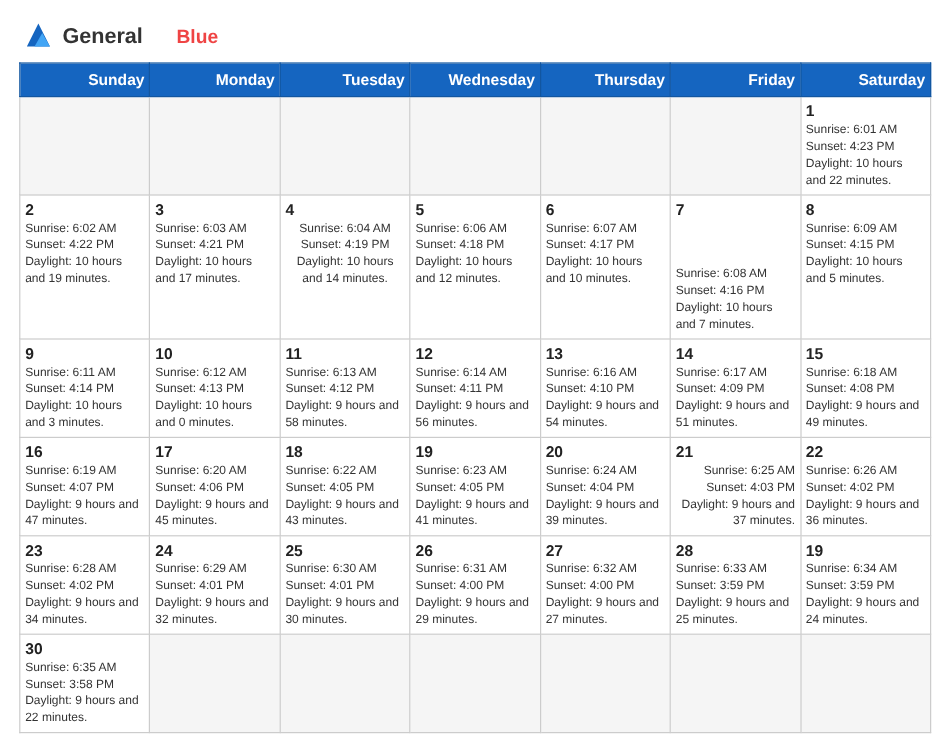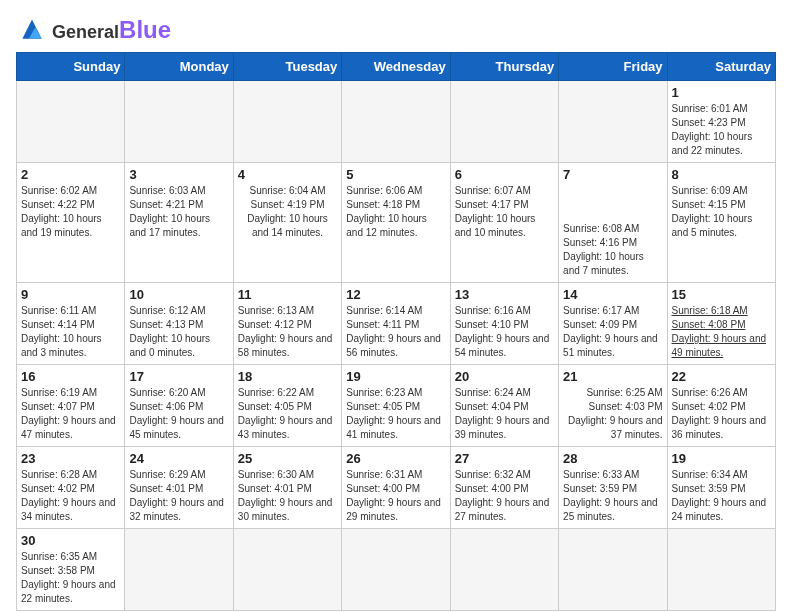--- a/index.html
+++ b/index.html
@@ -77,21 +77,21 @@
 </head>
 <body>
 
 <div class="header">
   <div class="logo">
     <svg class="logo-icon" viewBox="0 0 40 34" xmlns="http://www.w3.org/2000/svg">
       <polygon points="8,28 20,4 32,28" fill="#1565C0"></polygon>
       <polygon points="16,28 24,14 32,28" fill="#42A5F5"></polygon>
     </svg>
     <div>
-      <span style="color:#333;font-size:18px;font-weight:bold;">General</span><span style="color:#8b5cf6;font-size:24px;font-weight:bold;">Blue</span>
+      <span style="color:#333;font-size:18px;font-weight:bold;">General</span><span style="color:#ef4444;font-size:16px;font-weight:bold;margin-left:28px;">Blue</span>
     </div>
   </div>
   <div class="title-block">
     <div class="month-title"></div>
     <div class="subtitle"></div>
   </div>
 </div>
 
 <table class="calendar">
   <thead>
@@ -196,21 +196,21 @@
 Daylight: 9 hours and 54 minutes.</div>
         </td>
         <td>
           <span class="day-number">14</span>
           <div class="day-info" style="white-space: pre-line;">Sunrise: 6:17 AM
 Sunset: 4:09 PM
 Daylight: 9 hours and 51 minutes.</div>
         </td>
         <td>
           <span class="day-number">15</span>
-          <div class="day-info" style="white-space: pre-line; text-decoration: underline;">Sunrise: 6:18 AM
+          <div class="day-info" style="white-space: pre-line;">Sunrise: 6:18 AM
 Sunset: 4:08 PM
 Daylight: 9 hours and 49 minutes.</div>
         </td>
       </tr>
       <tr>
         <td>
           <span class="day-number">16</span>
           <div class="day-info" style="white-space: pre-line;">Sunrise: 6:19 AM
 Sunset: 4:07 PM
 Daylight: 9 hours and 47 minutes.</div>

